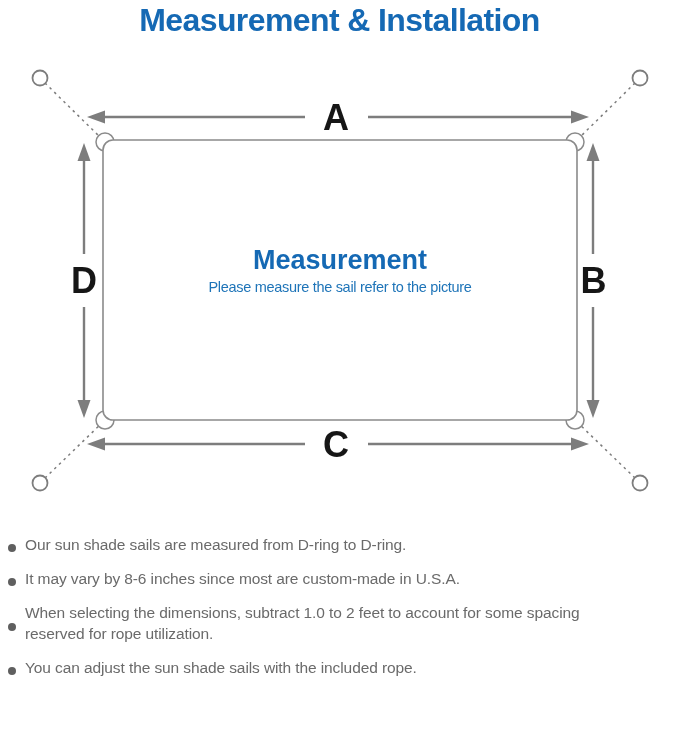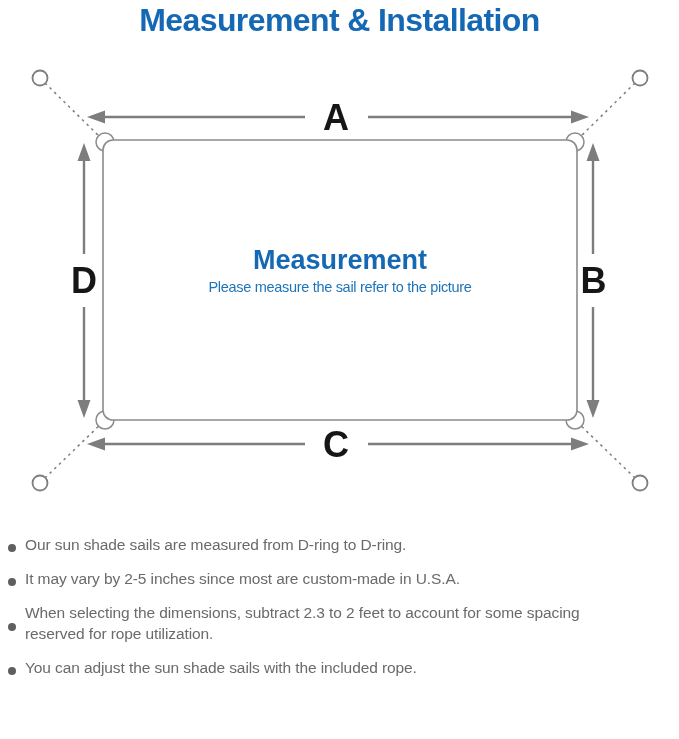--- a/index.html
+++ b/index.html
@@ -100,25 +100,25 @@
     <text x="340" y="232" text-anchor="middle" fill="#1e74b8" font-family="Liberation Sans, sans-serif" font-size="14.5" letter-spacing="-0.3">Please measure the sail refer to the picture</text>
   </svg>
 
   <ul class="notes">
     <li class="note">
       <span class="dot"></span>
       <span class="note-text">Our sun shade sails are measured from D-ring to D-ring.</span>
     </li>
     <li class="note">
       <span class="dot"></span>
-      <span class="note-text">It may vary by 2-5 inches since most are custom-made in U.S.A.</span>
+      <span class="note-text">It may vary by 8-6 inches since most are custom-made in U.S.A.</span>
     </li>
     <li class="note">
       <span class="dot"></span>
-      <span class="note-text">When selecting the dimensions, subtract 2.3 to 2 feet to account for some spacing
+      <span class="note-text">When selecting the dimensions, subtract 1.0 to 2 feet to account for some spacing
 reserved for rope utilization.</span>
     </li>
     <li class="note">
       <span class="dot"></span>
       <span class="note-text">You can adjust the sun shade sails with the included rope.</span>
     </li>
   </ul>
 
 </div>
 

